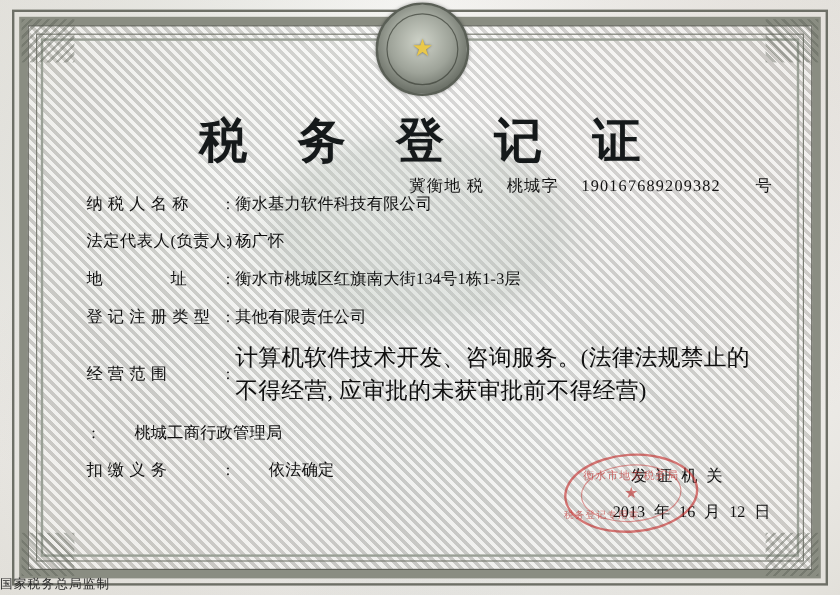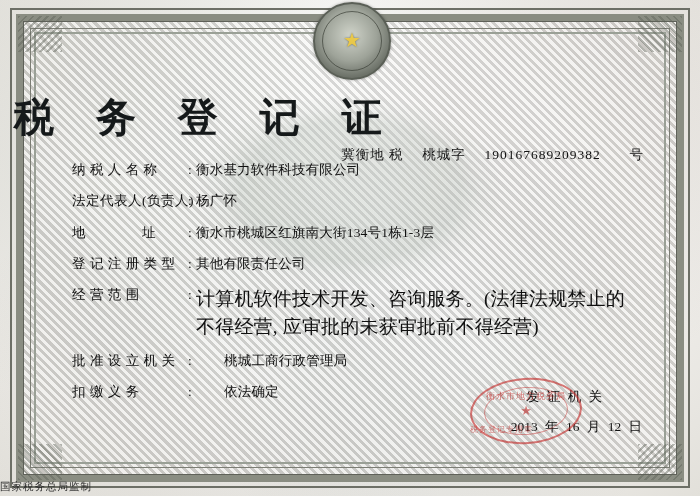--- a/index.html
+++ b/index.html
@@ -133,21 +133,21 @@
       radial-gradient(ellipse at 50% 50%, rgba(176,186,176,0.30) 0 52%, rgba(176,186,176,0.10) 62%, rgba(255,255,255,0) 74%);
     pointer-events: none;
     z-index: 1;
   }
 
   .title {
     position: absolute;
     top: 90px;
     left: 0;
     right: 0;
-    text-align: left;
+    text-align: center;
     font-size: 40px;
     letter-spacing: 14px;
     font-weight: bold;
     color: #15191a;
     text-indent: 14px;
     z-index: 4;
     font-family: "DejaVu Serif", "Liberation Serif", serif;
     text-shadow: 0 0 1px rgba(0,0,0,.25);
   }
 
@@ -165,21 +165,21 @@
 
   .fields {
     position: absolute;
     left: 72px;
     right: 56px;
     top: 160px;
     z-index: 4;
   }
   .row {
     display: flex;
-    align-items: flex-start;
+    align-items: center;
     margin-bottom: 11px;
     font-size: 13.5px;
     line-height: 1.5;
   }
   .label {
     width: 112px;
     flex: 0 0 112px;
     color: #111;
     white-space: nowrap;
     letter-spacing: 0.5px;
@@ -348,21 +348,20 @@
       <div class="value">其他有限责任公司</div>
     </div>
 
     <div class="row">
       <div class="label">经 营 范 围</div>
       <div class="colon">:</div>
       <div class="value small">计算机软件技术开发、咨询服务。(法律法规禁止的不得经营, 应审批的未获审批前不得经营)</div>
     </div>
 
     <div class="row">
-      <div class="label">批 准 设 立 机 关</div>
       <div class="colon">:</div>
       <div class="value indent">桃城工商行政管理局</div>
     </div>
 
     <div class="row">
       <div class="label">扣 缴 义 务</div>
       <div class="colon">:</div>
       <div class="value indent">依法确定</div>
     </div>
 

